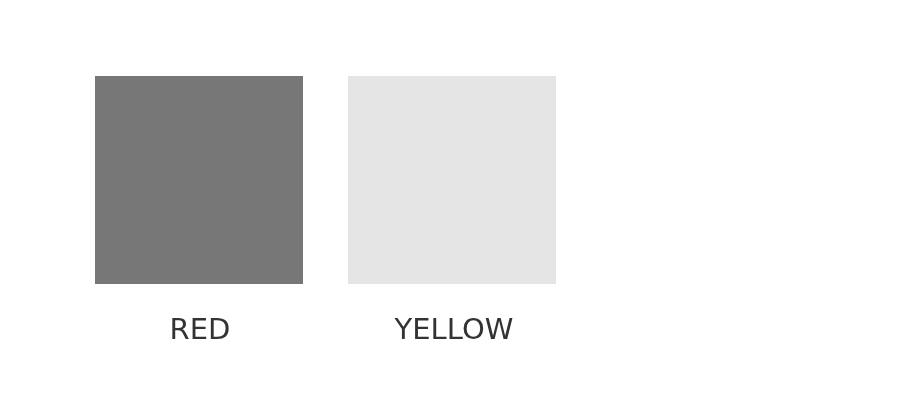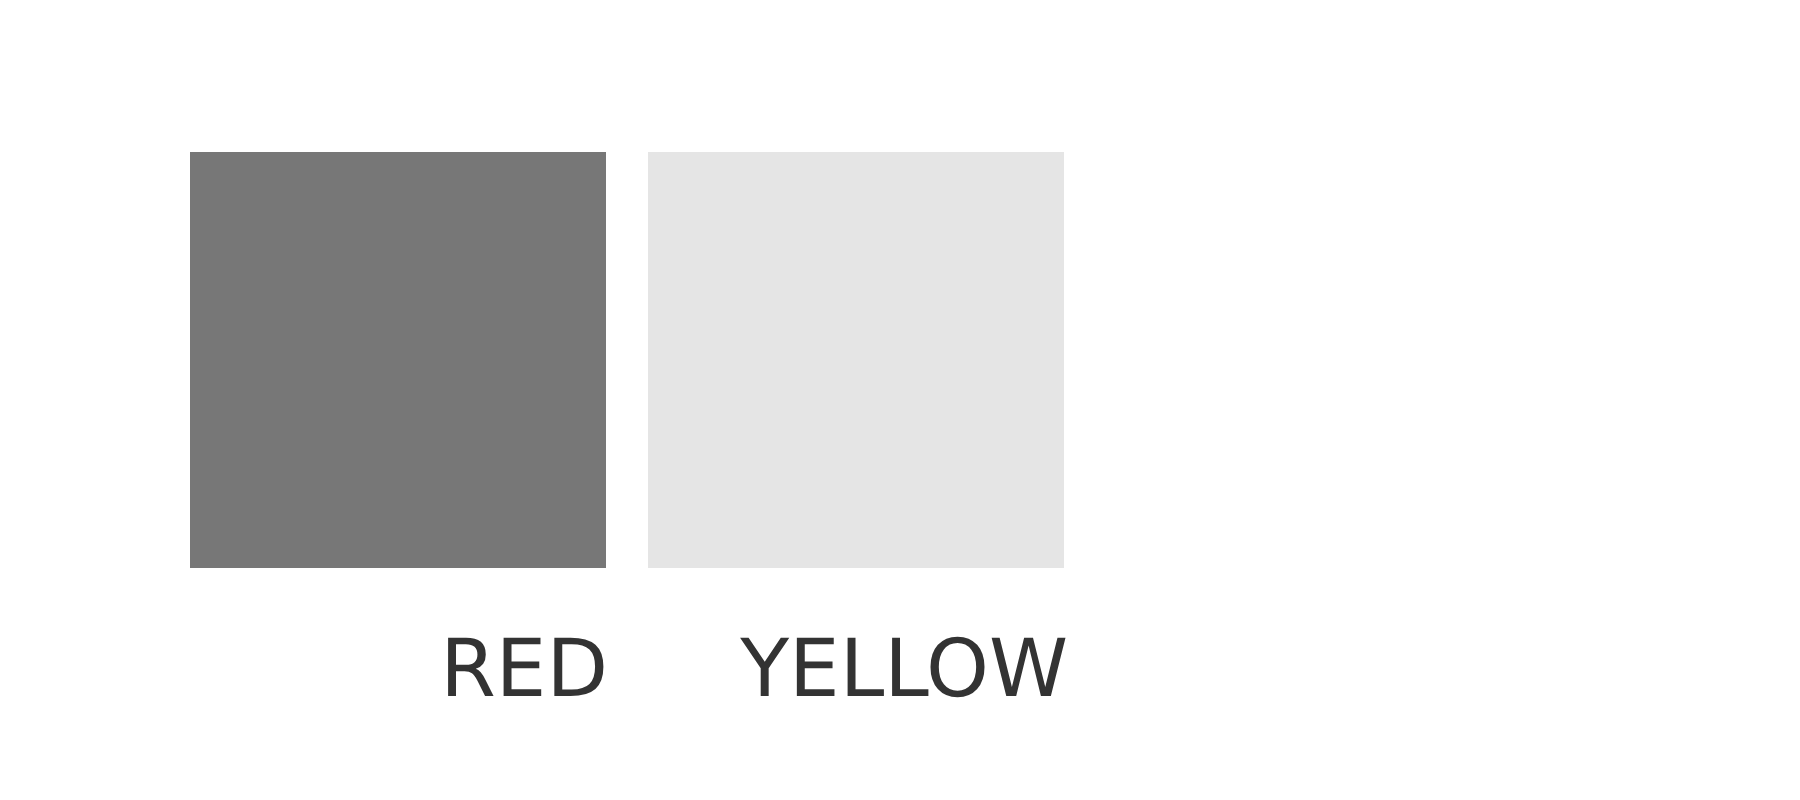--- a/index.html
+++ b/index.html
@@ -13,36 +13,36 @@
   .swatch-board {
     position:relative;
     width:900px; height:400px;
     background:#ffffff;
     overflow:hidden;
   }
 
   
   .swatch-item { position:absolute; top:76px; width:208px; height:264px; }
   .swatch-item.col-0 { left:95px; }
-  .swatch-item.col-1 { left:324px; }
+  .swatch-item.col-1 { left:348px; }
   .swatch-item.col-2 { left:592px; }
 
   .color-chip {
     position:absolute;
     top:0; left:0;
     width:208px; height:208px;
     background:#777777;
   }
 
   .chip-label {
     position:absolute;
     top:239px; left:0;
     width:208px;
-    text-align:right;
-    font-size:40px;
+    text-align:center;
+    font-size:29px;
     line-height:1;
     color:#333333;
     white-space:nowrap;
     transform:translateZ(0);     
   }
   
   .swatch-item.col-0 .chip-label { left:1px; }
   .swatch-item.col-1 .chip-label { left:2px; }
   .swatch-item.col-2 .chip-label { left:0px; }
 </style>

